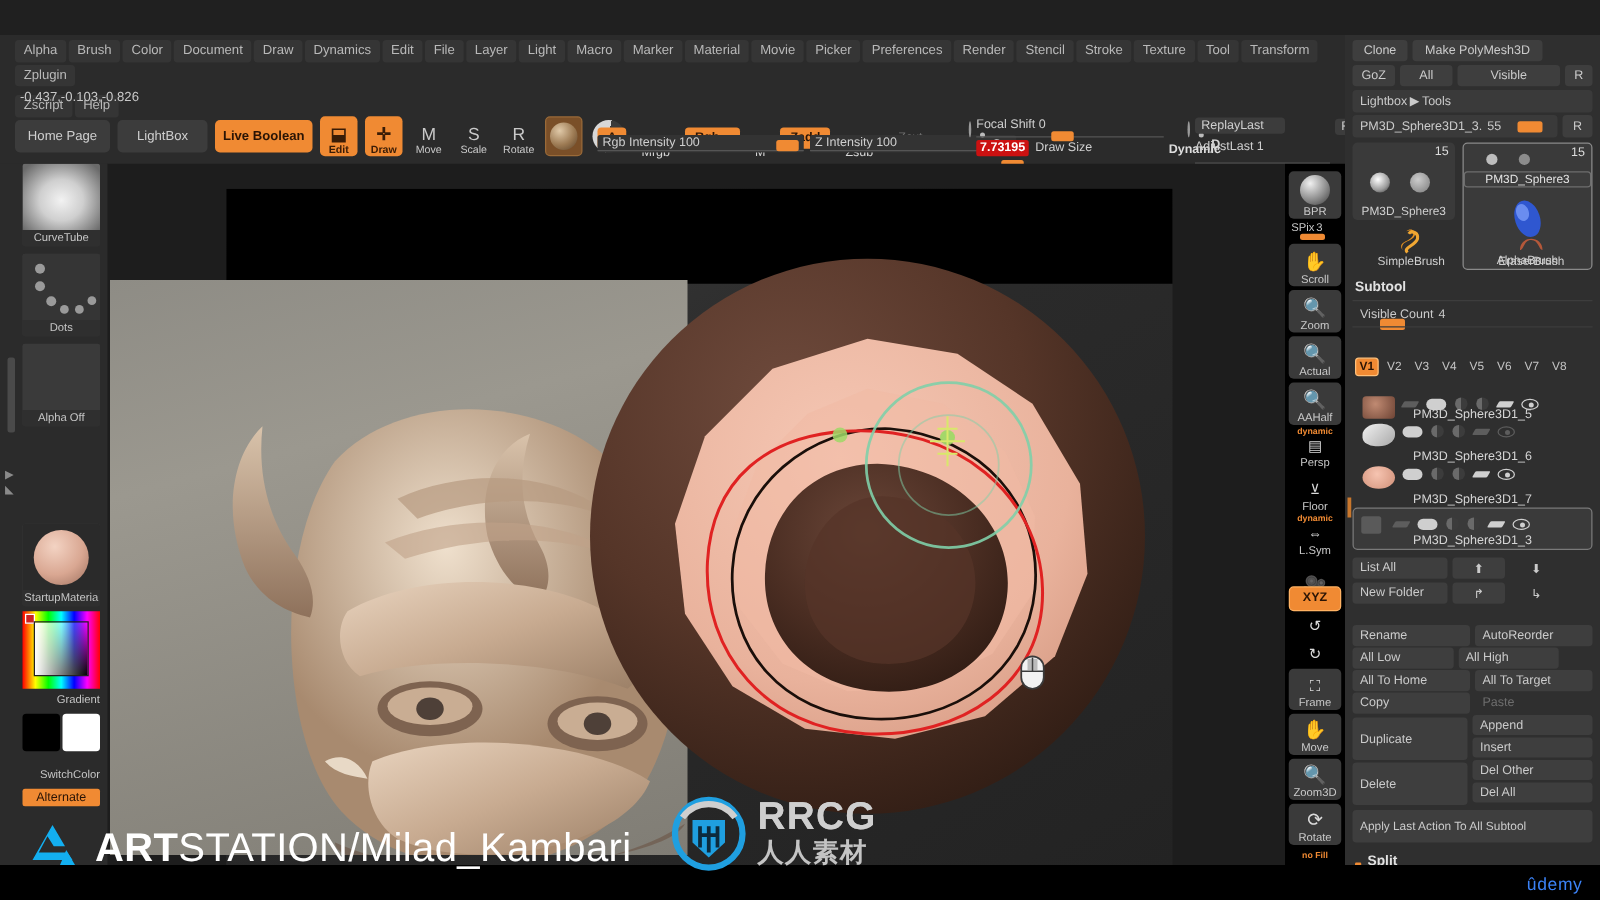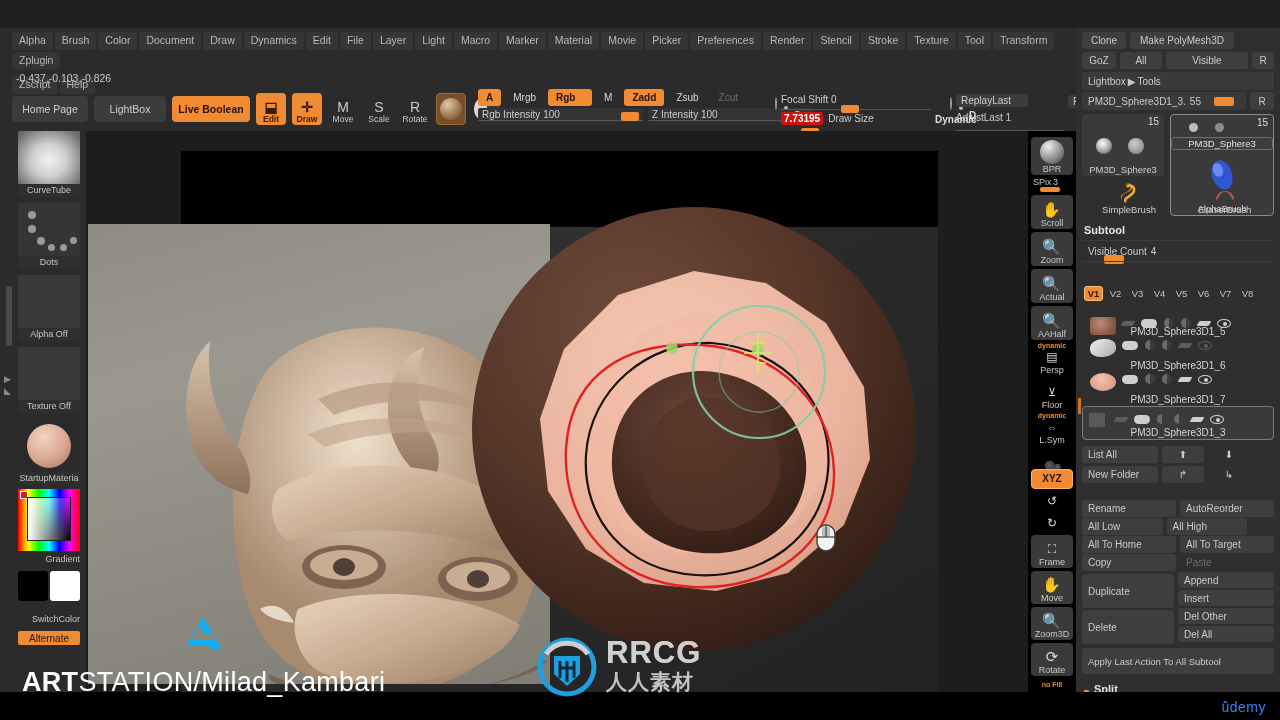--- a/index.html
+++ b/index.html
@@ -74,21 +74,21 @@
   
   .modes {
     position: absolute; left: 478px; top: 89px;
     display: flex; align-items: center; gap: 4px;
   }
   .mode-btn {
     font-size: 10px; color: #d8d8d8;
     padding: 3px 8px; border-radius: 3px; background: #3a3a3a;
   }
   .mode-btn.on { background: #f08a33; color: #2a1405; font-weight: bold; }
-  .mode-btn.plain { background: transparent; }
+  .mode-btn.plain { background: transparent; margin-top: 25px; }
   .mode-btn.off { background: transparent; color: #6e6e6e; }
 
   
   .slider {
     position: absolute; height: 14px;
     background: #333; border-radius: 2px;
   }
   .slider .lbl {
     position: absolute; left: 4px; top: 0; font-size: 10px; color: #cfcfcf;
     line-height: 14px; white-space: nowrap;
@@ -202,21 +202,21 @@
     position: absolute; width: 16px; height: 22px;
   }
 
   
   .wm-bottom {
     position: absolute; left: 0; bottom: 0; width: 1280px; height: 28px; background: #000;
   }
   .artstation {
     position: absolute; left: 22px; bottom: 22px;
     display: flex; align-items: center; gap: 12px;
-    color: #fff; font-size: 27px; letter-spacing: .3px; flex-direction: column;
+    color: #fff; font-size: 32px; letter-spacing: .3px;
   }
   .as-logo { width: 42px; height: 40px; }
   .as-text b { font-weight: bold; }
   .as-text span { font-weight: 300; }
   .rrcg {
     position: absolute; left: 536px; bottom: 22px;
     display: flex; align-items: center; gap: 8px;
   }
   .rrcg-txt { color: #c9c9c9; }
   .rrcg-txt .big { font-size: 31px; font-weight: bold; letter-spacing: 1px; line-height: 30px;
@@ -470,24 +470,20 @@
         <i style="left:30px; top:41px; width:7px; height:7px"></i>
         <i style="left:42px; top:41px; width:7px; height:7px"></i>
         <i style="left:52px; top:34px; width:7px; height:7px"></i>
       </div>
       <div class="cap">Dots</div>
     </div>
     <div class="lshelf-item" style="top:144px; height:66px;">
       <div class="thumb flat-thumb"></div>
       <div class="cap">Alpha Off</div>
     </div>
-    <div class="lshelf-item" style="top:216px; height:66px;">
-      <div class="thumb flat-thumb"></div>
-      <div class="cap">Texture Off</div>
-    </div>
     <div class="lshelf-item" style="top:288px; height:66px;">
       <div class="thumb mat-thumb">
           <span class="mat-ball"></span>
         </div>
       <div class="cap">StartupMateria</div>
     </div>
 
     <div class="colorpicker" style="top:358px">
       <div class="mark"></div>
       <div class="inner"></div>

